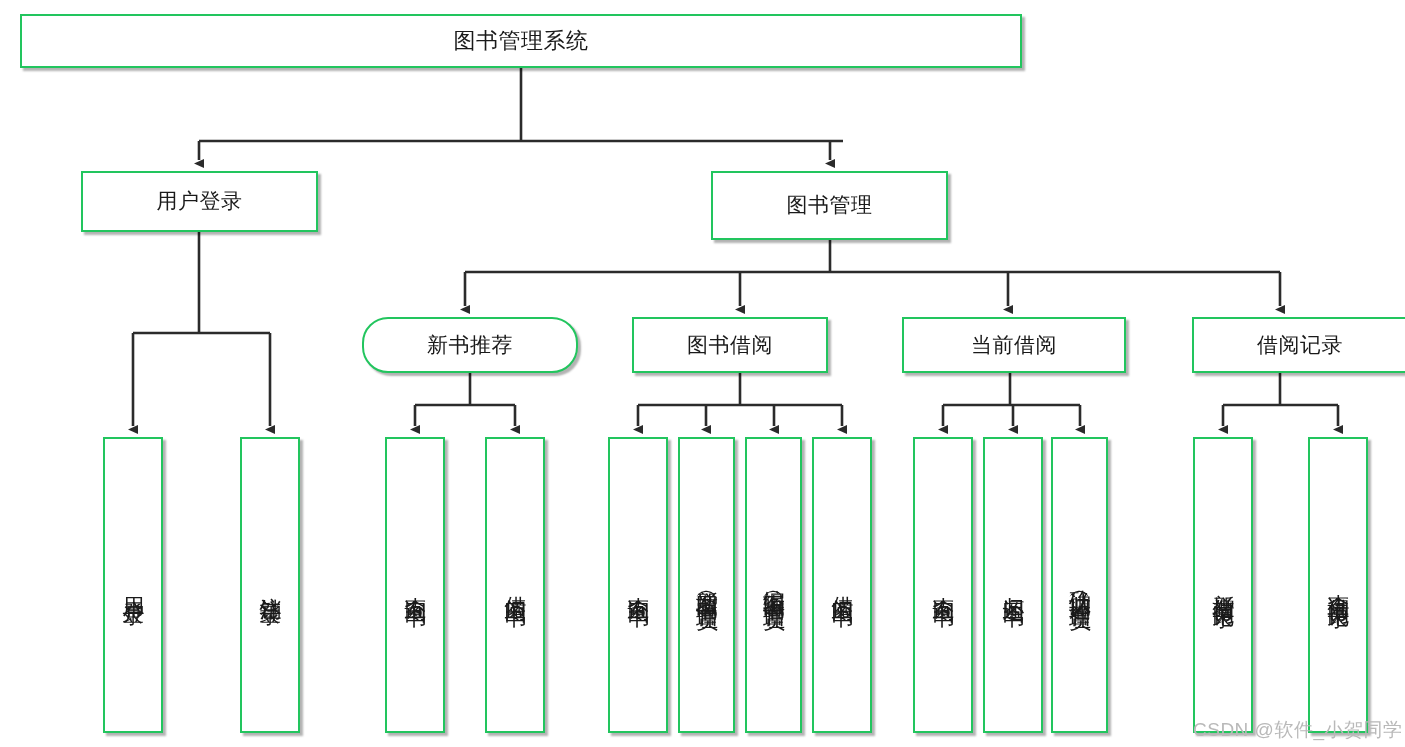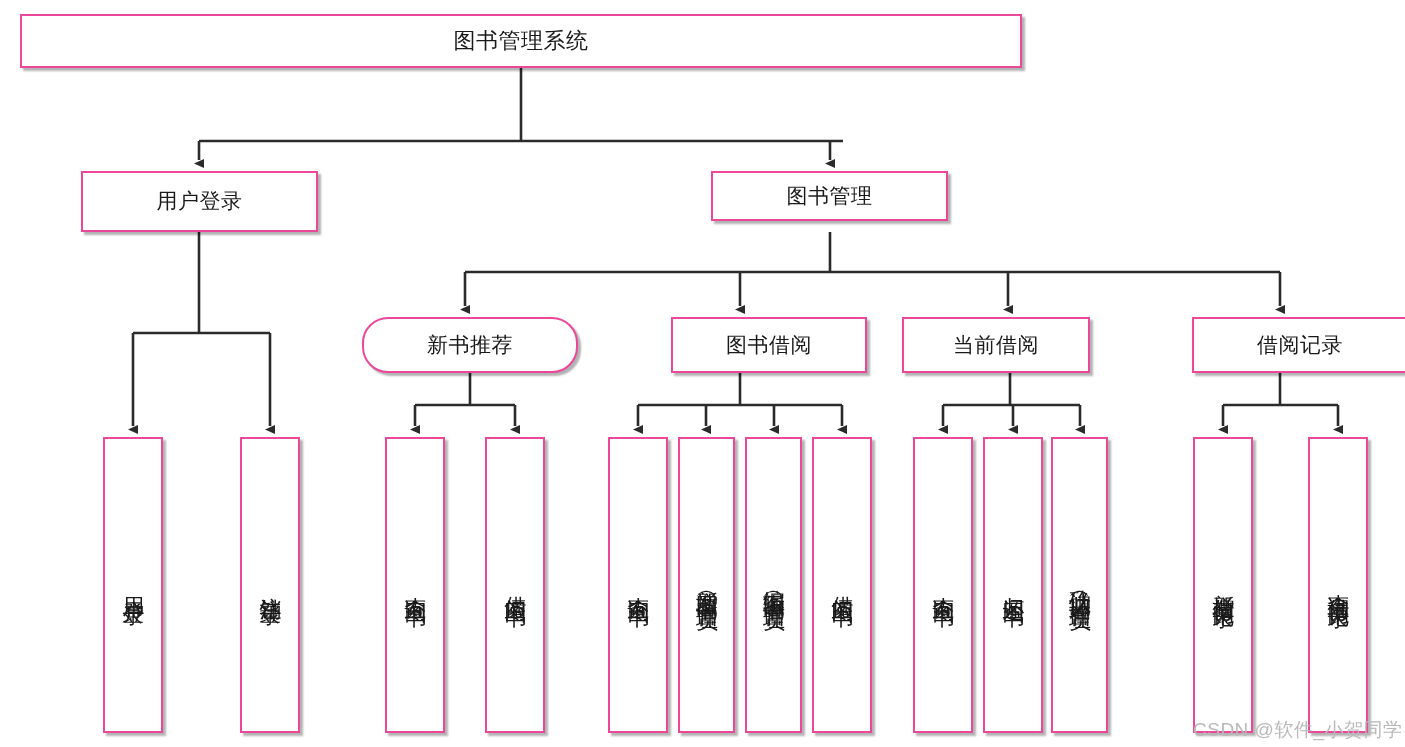--- a/index.html
+++ b/index.html
@@ -22,21 +22,21 @@
     left: 0;
     top: 0;
     width: 1405px;
     height: 747px;
     pointer-events: none;
   }
   .node {
     position: absolute;
     box-sizing: border-box;
     background: #ffffff;
-    border: 2px solid #ec4899;
+    border: 2px solid #22c55e;
     box-shadow: 3px 3px 2px rgba(0,0,0,0.30);
     display: flex;
     align-items: center;
     justify-content: center;
     color: #1a1a1a;
   }
   .node .label {
     display: block;
     text-align: center;
     line-height: 1.18;
@@ -126,33 +126,33 @@
   </svg>
 
   <div class="node root horizontal" id="node-root" style="left: 20px; top: 14px; width: 1002px; height: 54px;">
     <span class="label">图书管理系统</span>
   </div>
 
   <div id="level1-container">
       <div class="node horizontal" style="left: 81px; top: 171px; width: 237px; height: 61px;">
         <span class="label">用户登录</span>
       </div>
-      <div class="node horizontal" style="left: 711px; top: 171px; width: 237px; height: 50px;">
+      <div class="node horizontal" style="left: 711px; top: 171px; width: 237px; height: 69px;">
         <span class="label">图书管理</span>
       </div>
     </div>
 
   <div id="level2-container">
       <div class="node horizontal" style="left: 362px; top: 317px; width: 216px; height: 56px; border-radius: 26px;">
         <span class="label">新书推荐</span>
       </div>
-      <div class="node horizontal" style="left: 632px; top: 317px; width: 196px; height: 56px; margin-left: 39px;">
+      <div class="node horizontal" style="left: 632px; top: 317px; width: 196px; height: 56px;">
         <span class="label">图书借阅</span>
       </div>
-      <div class="node horizontal" style="left: 902px; top: 317px; width: 188px; height: 56px;">
+      <div class="node horizontal" style="left: 902px; top: 317px; width: 224px; height: 56px;">
         <span class="label">当前借阅</span>
       </div>
       <div class="node horizontal" style="left: 1192px; top: 317px; width: 216px; height: 56px;">
         <span class="label">借阅记录</span>
       </div>
     </div>
 
   <div id="leaves-container">
       <div class="node vertical" style="left: 103px; top: 437px; width: 60px; height: 296px;">
         <span class="label">用户登录</span>

